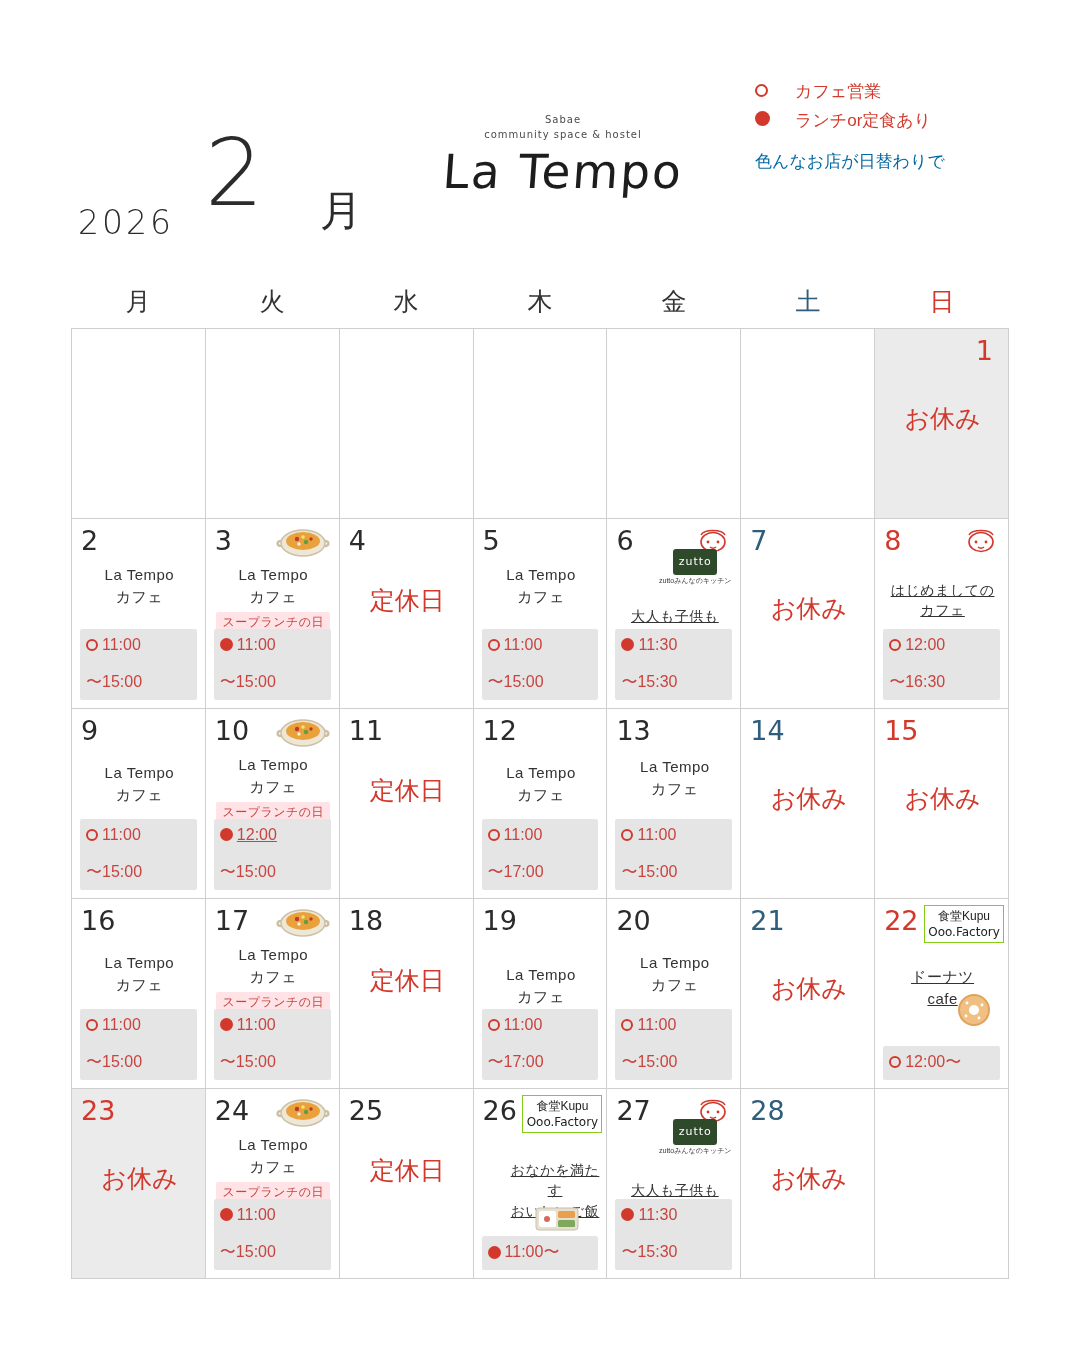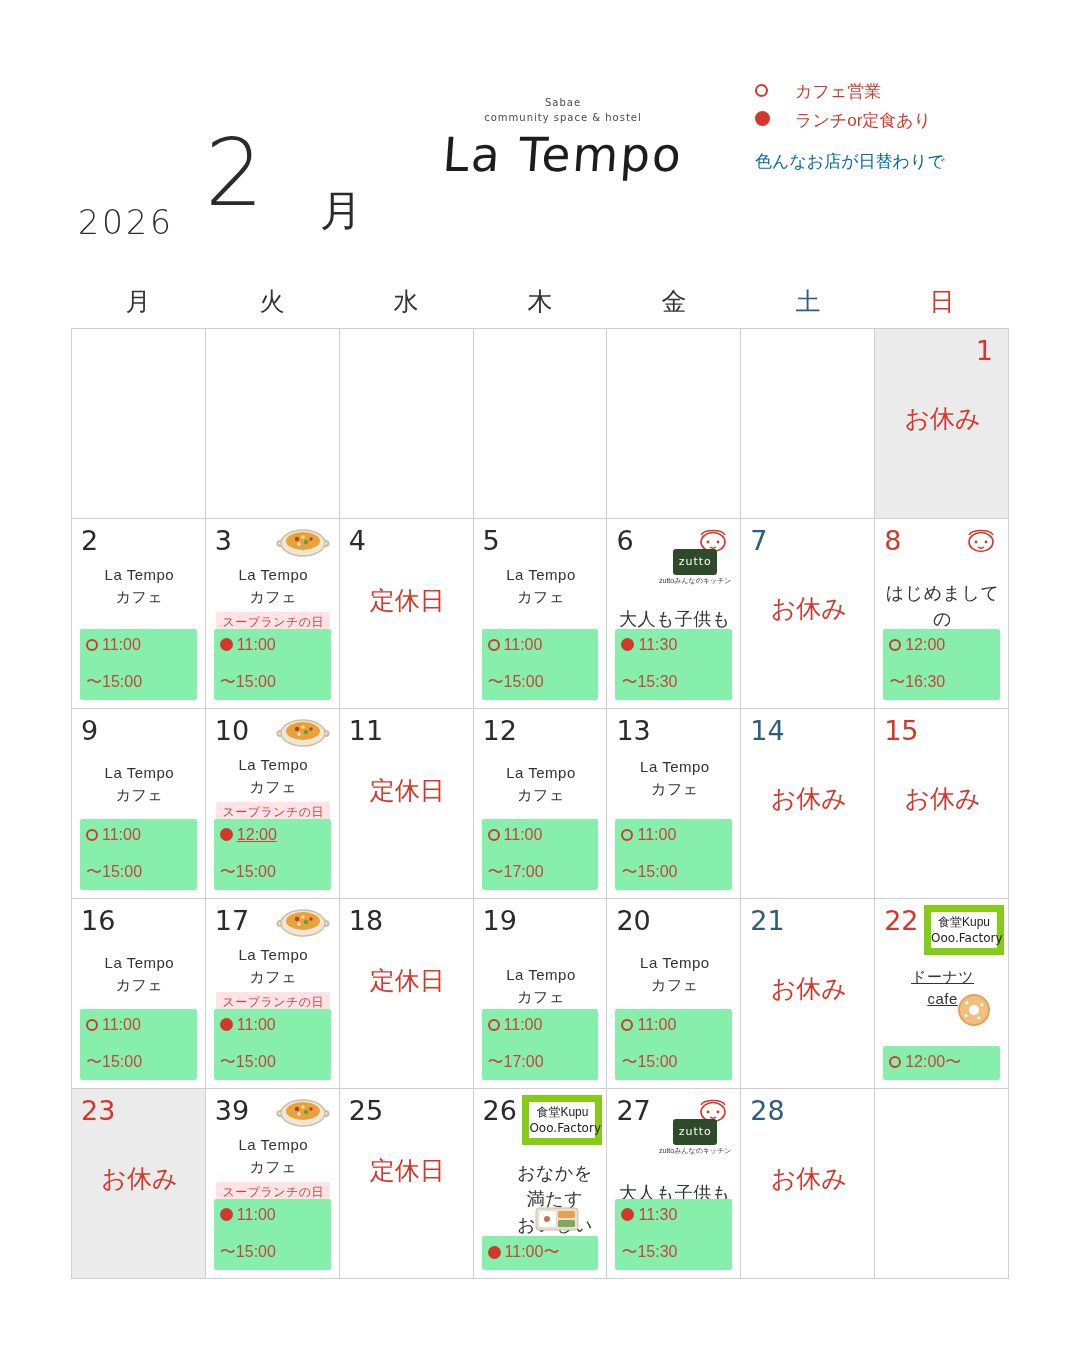--- a/index.html
+++ b/index.html
@@ -24,21 +24,21 @@
   .month-num {
     position:absolute; left:205px; top:128px;
     font-size:92px; line-height:1; color:#2b2b2b; font-weight:300;
     font-family:"DejaVu Sans", sans-serif;
   }
   .month-kanji {
     position:absolute; left:320px; top:183px;
     font-size:42px; color:#2b2b2b; font-weight:300;
   }
 
-  .logo-block { position:absolute; left:418px; top:96px; width:290px; text-align:center; }
+  .logo-block { position:absolute; left:418px; top:113px; width:290px; text-align:center; }
   .logo-sub {
     font-size:10px; color:#4a4a4a; letter-spacing:1px; line-height:1.45;
     font-family:"DejaVu Sans", sans-serif;
   }
   .logo-main {
     margin-top:2px;
     font-size:47px; color:#1d1d1d; letter-spacing:2px;
     font-family:"DejaVu Sans", sans-serif; font-weight:400;
     transform: skewX(-4deg);
   }
@@ -92,31 +92,31 @@
 
   .closed {
     text-align:center; font-size:25px; color:#d2392c; margin-top:38px;
   }
   .closed.tight { margin-top:30px; }
 
   .title {
     text-align:center; font-size:15px; line-height:1.45; color:#333;
     margin-top:10px; letter-spacing:.5px;
   }
-  .title.sm { font-size:18px; }
+  .title.sm { font-size:14px;text-decoration:underline; }
 
   .soup-tag {
     display:block; margin:4px auto 0; width:fit-content;
     background:#ffe3e6; color:#c8443f; font-size:12px;
     padding:2px 6px; border-radius:2px; letter-spacing:.5px;
   }
 
   .hours {
     position:absolute; left:8px; right:8px; bottom:8px;
-    background:#86efac; padding:5px 14px 7px 6px; border-radius:2px;
+    background:#e5e5e5; padding:5px 14px 7px 6px; border-radius:2px;
     color:#c8443f; font-size:16px; line-height:1.35;
   }
   .hours .l1 { display:flex; align-items:center; }
   .hours .l2 { margin-top:16px; }
   .hours .dot-o {
     display:inline-block; width:12px; height:12px; border:2px solid #d2392c;
     border-radius:50%; margin-right:4px; flex:0 0 auto;
   }
   .hours .dot-f {
     display:inline-block; width:13px; height:13px; background:#d2392c;
@@ -131,21 +131,21 @@
     position:absolute; right:6px; top:30px; width:78px; text-align:center;
   }
   .zutto-badge {
     width:44px; height:26px; background:#2f4a2b; color:#fff; border-radius:3px;
     font-size:11px; line-height:26px; margin:0 auto; letter-spacing:1px;
     font-family:"DejaVu Sans", sans-serif;
   }
   .zutto-cap { font-size:7px; color:#3a3a3a; margin-top:2px; line-height:1.1; }
   .kupu {
     position:absolute; right:4px; top:6px; width:80px; text-align:center;
-    border:7px solid #84cc16; background:#fff; padding:2px 0 3px;
+    border:1px solid #84cc16; background:#fff; padding:2px 0 3px;
   }
   .kupu .k1 { font-size:12px; color:#222; }
   .kupu .k2 { font-size:12px; color:#222; font-family:"DejaVu Sans", sans-serif; }
   .donut { position:absolute; right:14px; bottom:58px; width:40px; height:40px; }
   .bento { position:absolute; right:26px; bottom:44px; width:46px; height:32px; }
 </style>
 </head>
 <body>
 
 <div class="header">
@@ -507,21 +507,21 @@
         </div>
     </div>
   </div>
 
   <div class="cell shaded">
     <div class="daynum sun">23</div>
     <div class="closed">お休み</div>
   </div>
 
   <div class="cell">
-    <div class="daynum">39</div>
+    <div class="daynum">24</div>
     <svg class="pot" viewBox="0 0 60 40">
       <ellipse cx="30" cy="20" rx="22" ry="13" fill="#efe7d6" stroke="#cbbfa6" stroke-width="1.5"></ellipse>
       <ellipse cx="30" cy="18" rx="17" ry="9" fill="#e9a13b"></ellipse>
       <circle cx="24" cy="16" r="2.2" fill="#c0392b"></circle>
         <circle cx="33" cy="19" r="2.2" fill="#5f9e42"></circle>
       <circle cx="30" cy="14" r="1.8" fill="#f2e36a"></circle>
         <circle cx="38" cy="16" r="1.7" fill="#c0392b"></circle>
       <circle cx="26" cy="21" r="1.7" fill="#f7f2e0"></circle>
       <path d="M8 18c-4 0-5 5 0 5" fill="none" stroke="#cbbfa6" stroke-width="2.5"></path>
       <path d="M52 18c4 0 5 5 0 5" fill="none" stroke="#cbbfa6" stroke-width="2.5"></path>

